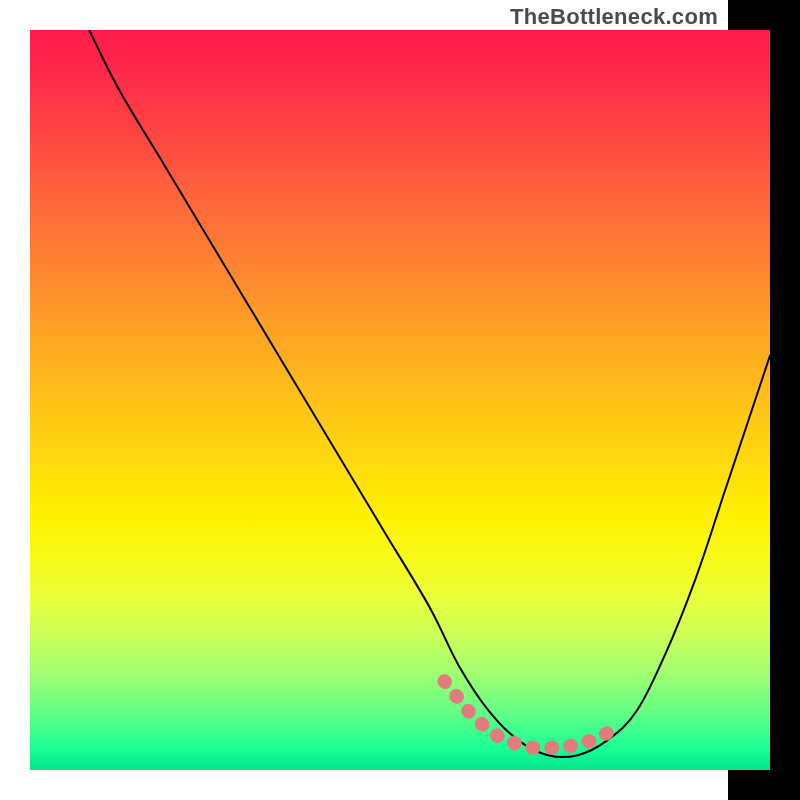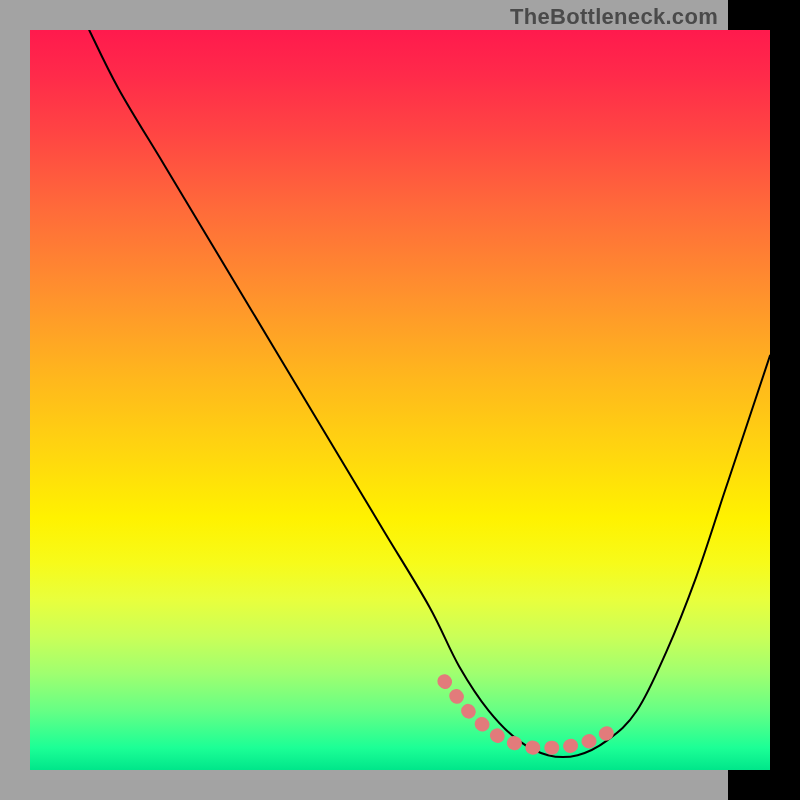--- a/index.html
+++ b/index.html
@@ -8,21 +8,21 @@
     width: 800px;
     height: 800px;
     background: #000;
     overflow: hidden;
     font-family: Arial, Helvetica, sans-serif;
   }
   .frame {
     position: relative;
     width: 728px;
     height: 800px;
-    background: #a3a3a3;
+    background: #ffffff;
   }
   .watermark {
     position: absolute;
     top: 4px;
     right: 10px;
     color: #4a4a4a;
     font-size: 22px;
     font-weight: 600;
     letter-spacing: 0.3px;
     z-index: 10;

